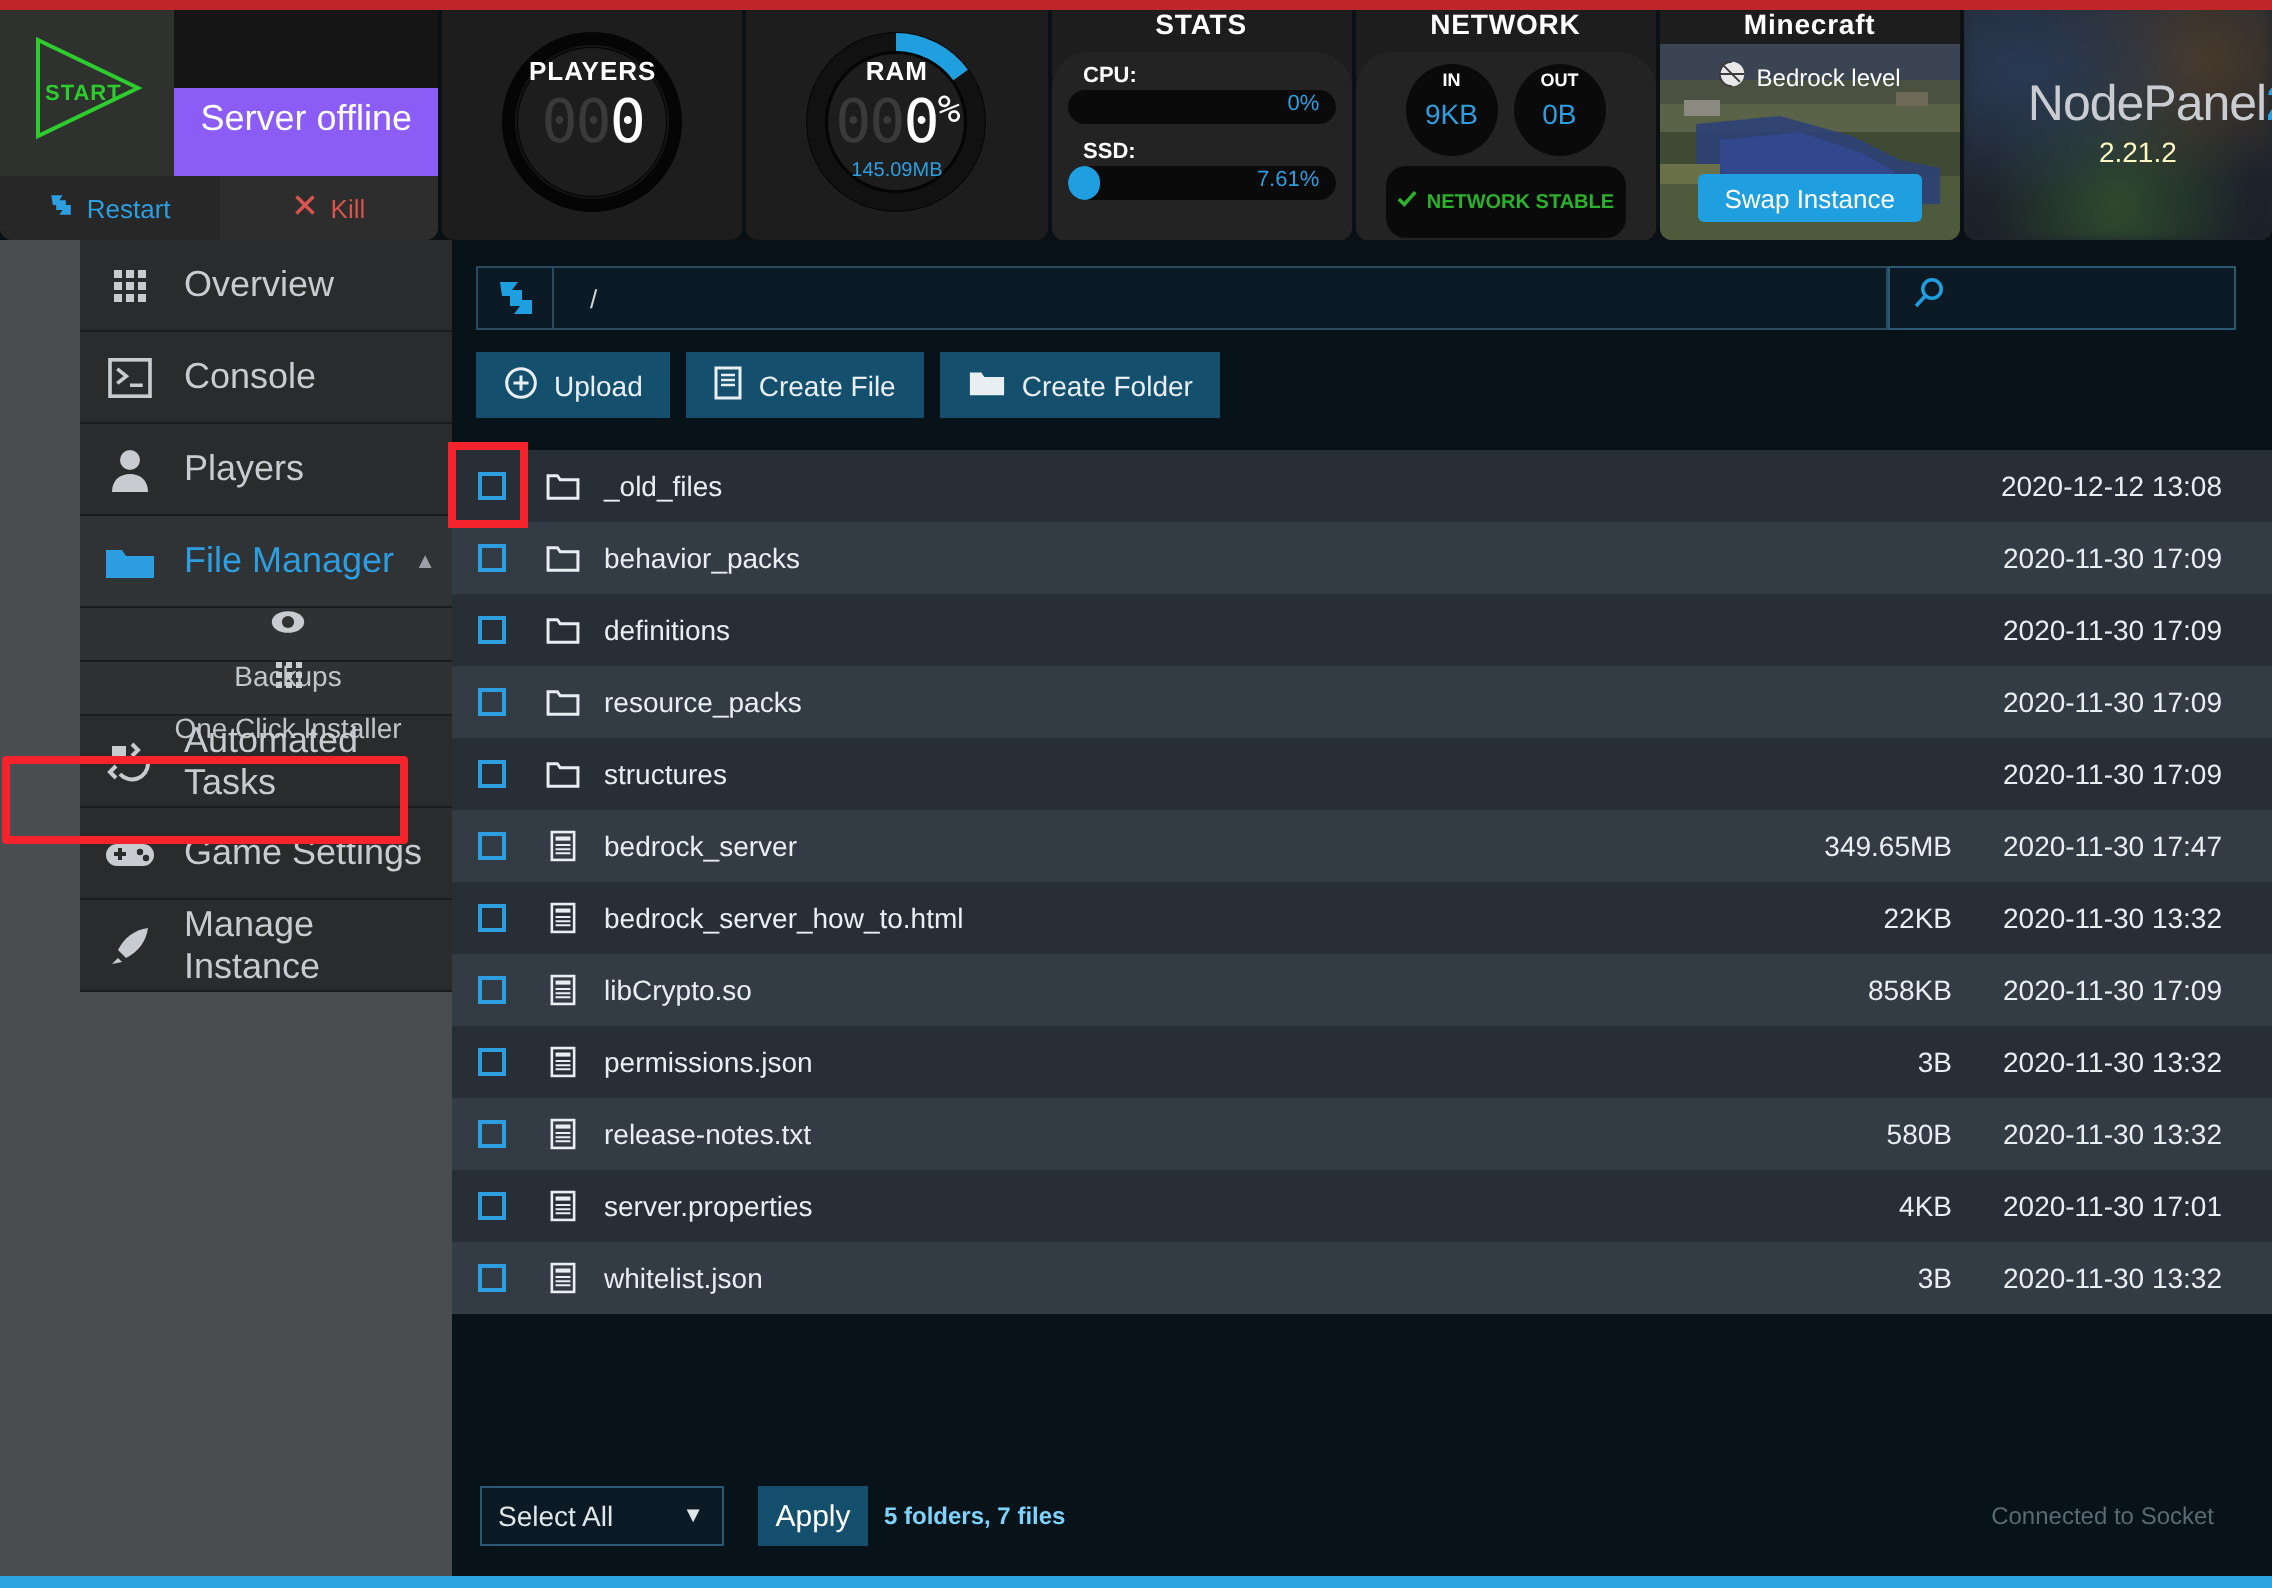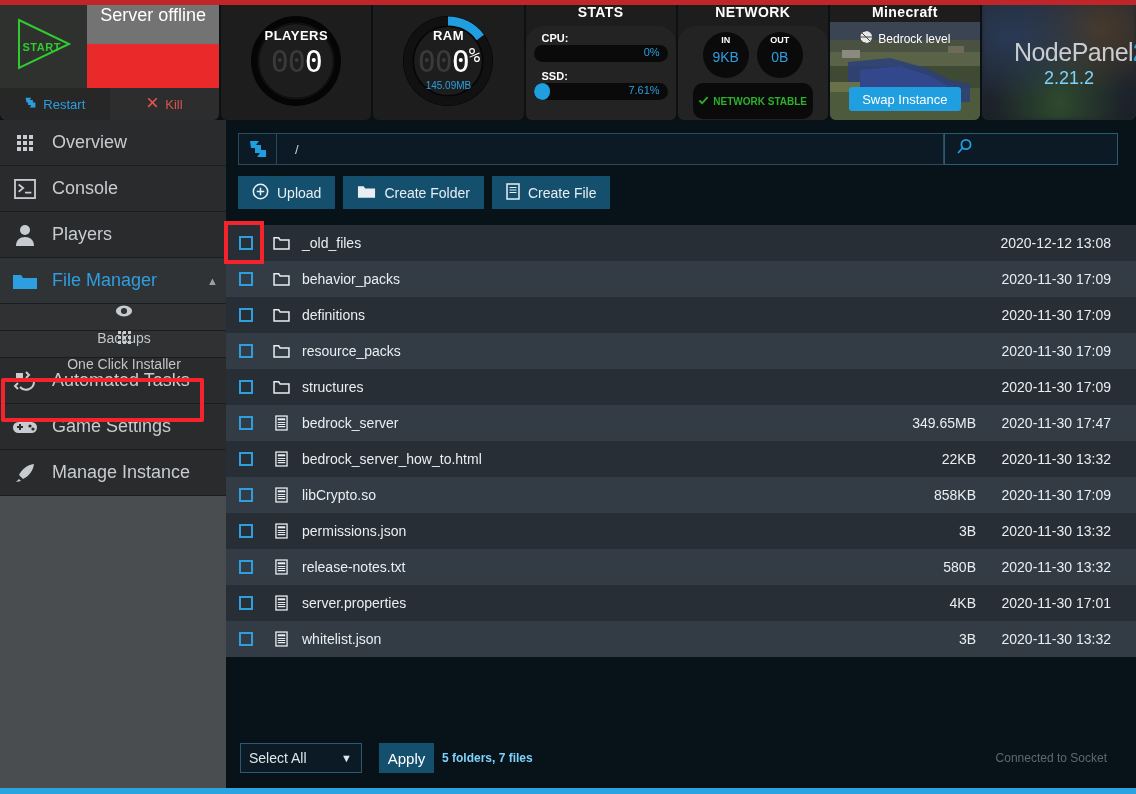--- a/index.html
+++ b/index.html
@@ -15,21 +15,21 @@
   .header { position: absolute; left: 0; top: 0; width: 1136px; height: 120px; display: flex; background: #0b1014; }
   .hpanel { position: relative; height: 120px; background: #1d1d1d; border-radius: 0 0 6px 6px; margin-right: 2px; overflow: hidden; }
 
   
   .p-start { width: 222px; display: block; background: #151515; }
   .start-row { display: flex; height: 88px; }
   .start-btn { width: 87px; height: 88px; background: #2e312e; display:flex; align-items:center; justify-content:center; position:relative; }
   .tri-wrap { position:relative; width:58px; height:54px; }
   .tri-wrap svg { display:block; }
   .start-label { position:absolute; left:8px; top:24px; color:#2ecc2e; font-size:11px; font-weight:bold; letter-spacing:.5px; }
-  .status-box { flex:1; background:#737373; position:relative; }
+  .status-box { flex:1; background:#8b5cf6; position:relative;margin-top:44px; }
   .status-text { position:absolute; left:0; right:0; top:5px; text-align:center; color:#fff; font-size:18px; }
   .status-sub { position:absolute; left:0; right:0; top:44px; bottom:0; background:#ea2a2a; }
   .start-foot { display:flex; height:32px; }
   .foot-btn { flex:1; display:flex; align-items:center; justify-content:center; gap:6px; font-size:13px; }
   .foot-restart { background:#272727; color:#2d9ee0; }
   .foot-kill { background:#2d2d2d; color:#d9534f; }
 
   
   .p-players { width:152px; }
   .gauge { position:absolute; left:50%; top:12px; transform:translateX(-50%); }
@@ -69,25 +69,25 @@
 
   
   .p-np { width:156px; margin-right:0; background:#20262e; }
   .np-bg { position:absolute; inset:0; background:
       radial-gradient(ellipse at 20% 30%, #2a3a55 0%, transparent 55%),
       radial-gradient(ellipse at 75% 25%, #4a3a2a 0%, transparent 50%),
       radial-gradient(ellipse at 50% 85%, #2e4a2e 0%, transparent 60%),
       linear-gradient(180deg,#222a33,#1b2128); filter: blur(2px); }
   .np-title { position:absolute; left:0; right:0; top:38px; text-align:center; font-size:25px; color:#c9ccd0; letter-spacing:-.5px;padding-left:32px; }
   .np-title b { color:#2d9ee0; font-weight:bold; }
-  .np-ver { position:absolute; left:0; right:0; top:68px; text-align:center; font-size:18px; color:#7dd3fc;padding-left:20px; }
+  .np-ver { position:absolute; left:0; right:0; top:68px; text-align:center; font-size:14px; color:#fef9c3;padding-left:20px; }
   .topline { position:absolute; left:0; top:0; width:1136px; height:5px; background:#c0252a; z-index:5; }
 
   
-  .sidebar { position:absolute; left:0; top:120px; width:226px; height:674px; background:#4a4d4f; }
+  .sidebar { position:absolute; left:0; top:120px; width:226px; height:674px; background:#4a4d4f;padding-left:40px; }
   .nav { background:#2a2b2c; }
   .nav-item { height:46px; display:flex; align-items:center; padding-left:10px; gap:12px; border-bottom:1px solid #1b1c1d; color:#c8ccd0; font-size:18px; position:relative; cursor:pointer; }
   .nav-item.active { background:#303336; color:#2d9ee0; }
   .nav-ico { width:30px; height:30px; display:flex; align-items:center; justify-content:center; flex-shrink:0; }
   .sub-item { height:27px; display:flex; align-items:center; padding-left:22px; gap:12px; background:#2f3133; border-bottom:1px solid #1b1c1d; color:#c2c6c9; font-size:14px; cursor:pointer;flex-direction:column; }
   .sub-ico { width:26px; display:flex; align-items:center; justify-content:center; }
   .caret { position:absolute; right:8px; top:50%; transform:translateY(-50%); color:#9aa0a5; font-size:11px; }
   .hl-nav { position:absolute; left:1px; top:258px; width:203px; height:44px; border:4px solid #f5232b; border-radius:2px; pointer-events:none; z-index:9; }
 
   
@@ -417,34 +417,34 @@
         <span>
           <svg width="17" height="17" viewBox="0 0 18 18">
               <circle cx="9" cy="9" r="7.6" fill="none" stroke="#e8eef2" stroke-width="1.6"></circle>
               <path d="M9 5v8M5 9h8" stroke="#e8eef2" stroke-width="1.6"></path>
             </svg>
         </span>
         <span>Upload</span>
       </button>
       <button class="tb-btn">
         <span>
-          <svg width="19" height="15" viewBox="0 0 20 15">
-              <path d="M1 2h6l1.6 2.3H19V14H1z" fill="#e8eef2"></path>
-            </svg>
-        </span>
-        <span>Create Folder</span>
+          <svg width="14" height="17" viewBox="0 0 14 17">
+              <rect x="1" y="1" width="12" height="15" fill="none" stroke="#e8eef2" stroke-width="1.5"></rect>
+              <path d="M3.5 4.5h7M3.5 7h7M3.5 9.5h7" stroke="#e8eef2" stroke-width="1.2"></path>
+            </svg>
+        </span>
+        <span>Create File</span>
       </button>
       <button class="tb-btn">
         <span>
-          <svg width="14" height="17" viewBox="0 0 14 17">
-              <rect x="1" y="1" width="12" height="15" fill="none" stroke="#e8eef2" stroke-width="1.5"></rect>
-              <path d="M3.5 4.5h7M3.5 7h7M3.5 9.5h7" stroke="#e8eef2" stroke-width="1.2"></path>
-            </svg>
-        </span>
-        <span>Create File</span>
+          <svg width="19" height="15" viewBox="0 0 20 15">
+              <path d="M1 2h6l1.6 2.3H19V14H1z" fill="#e8eef2"></path>
+            </svg>
+        </span>
+        <span>Create Folder</span>
       </button>
     </div>
 
     <div class="filelist" id="filelist">
         <div class="frow odd">
           <div class="fcheck">
             <span class="cbox"></span>
           </div>
           <div class="ficon">
             <svg width="17" height="14" viewBox="0 0 18 15">

